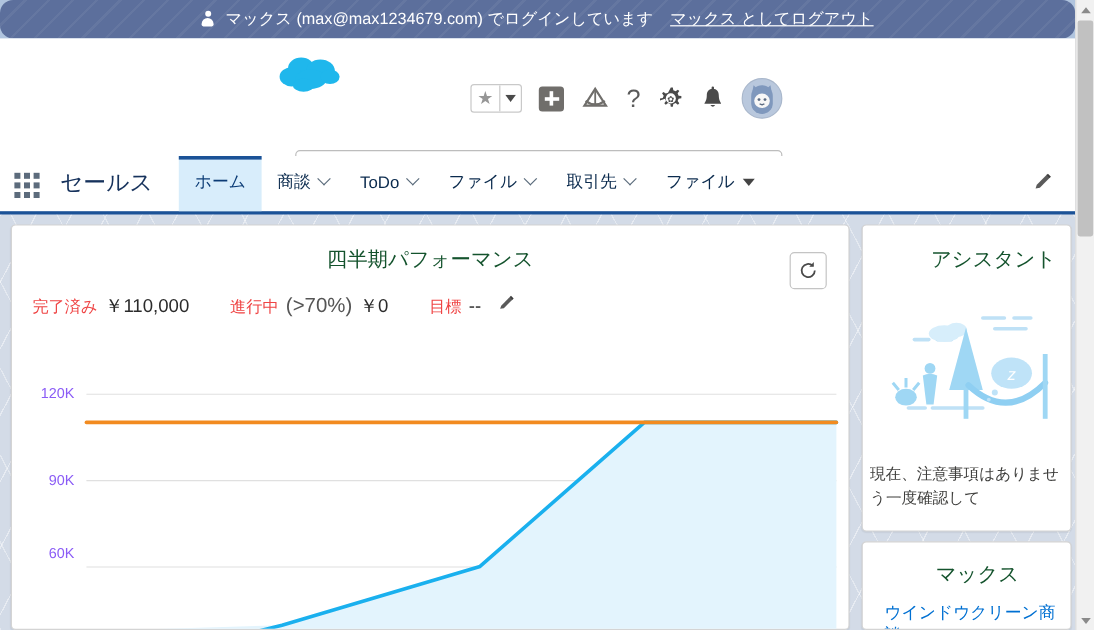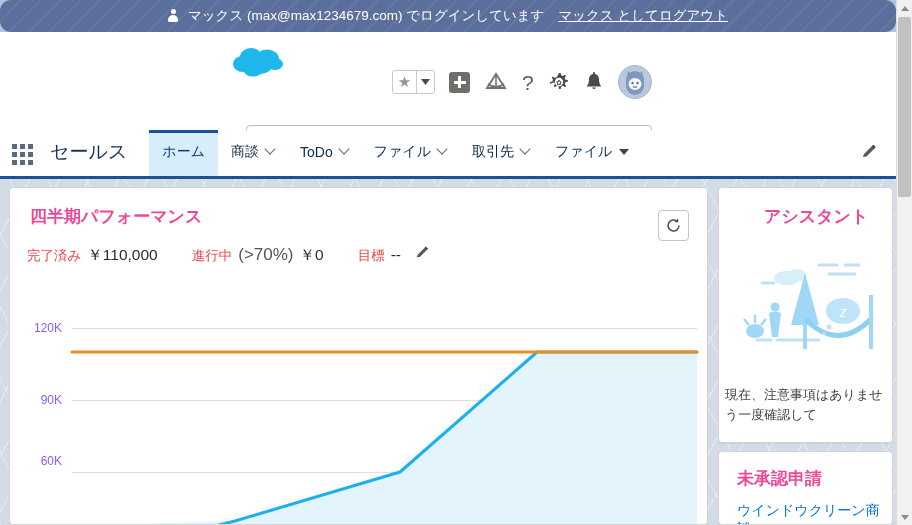--- a/index.html
+++ b/index.html
@@ -156,21 +156,21 @@
       linear-gradient(#d3dbe7, #d3dbe7);
     padding: 8px 0 0 0;
   }
 
   .card {
     position: absolute; background: #ffffff;
     border: 1px solid #d4d4d4; border-radius: 4px;
     box-shadow: 0 1px 1px rgba(0,0,0,0.06);
   }
   #perf-card { left: 9px; top: 8px; width: 699px; height: 338px; overflow: hidden; }
-  .card-title { font-size: 17px; font-weight: bold; color: #ec4899; }
+  .card-title { font-size: 17px; font-weight: normal; color: #14532d; text-align: center; }
 
   .perf-head { padding: 17px 20px 0 20px; }
   .refresh-btn {
     position: absolute; right: 18px; top: 22px;
     width: 31px; height: 31px; border: 1px solid #c4c4c4; border-radius: 4px;
     background: #fff; cursor: pointer;
     display: flex; align-items: center; justify-content: center;
   }
   .metrics {
     display: flex; align-items: baseline; gap: 6px;
@@ -466,21 +466,21 @@
         </svg>
       </div>
 
       <div class="asst-text">
         <div style="white-space: pre-line;">現在、注意事項はありませ
 う一度確認して</div>
       </div>
     </div>
 
     <div class="card" id="appr-card">
-      <div class="card-title">未承認申請</div>
+      <div class="card-title">マックス</div>
       <div class="appr-link">ウインドウクリーン商談</div>
     </div>
   </div>
 
   <div class="scrollbar">
     <div class="sb-up">
       <span class="sb-arrow up"></span>
     </div>
     <div class="sb-thumb"></div>
     <div class="sb-down">

